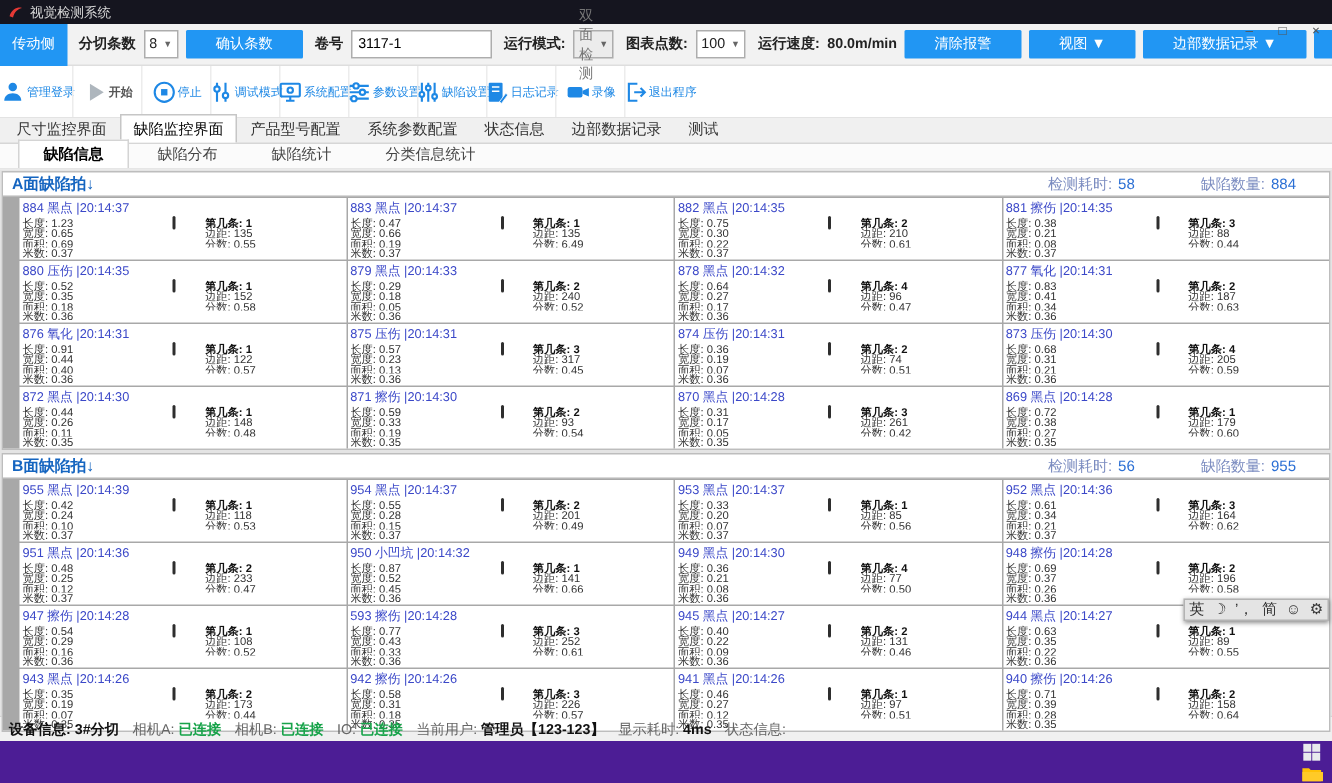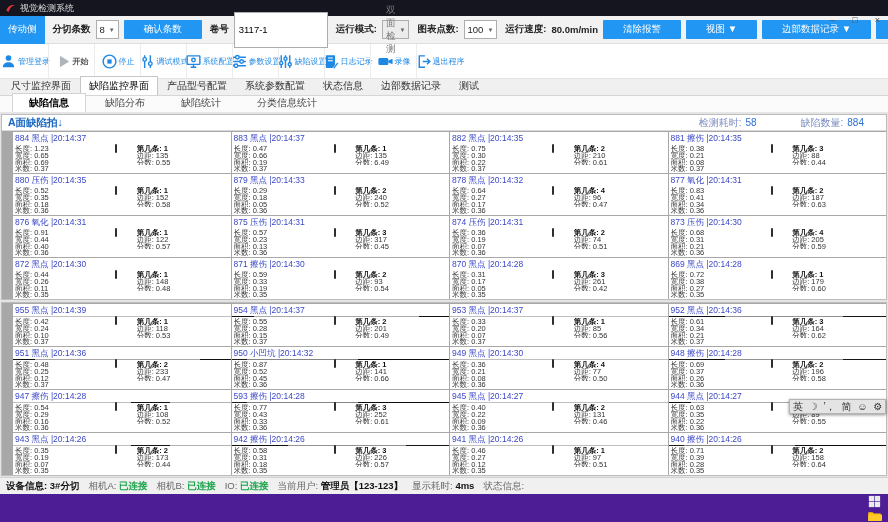--- a/index.html
+++ b/index.html
@@ -13,21 +13,21 @@
   .win-controls span { cursor:default; }
 
   
   .toolbar1 { height:28px; background:#f2f2f2; border-bottom:1px solid #dedede; display:flex; align-items:center; gap:5px; padding:0 0 0 0; position:relative; font-size:9.5px; }
   .btn-blue { background:#2196f3; color:#fff; border:none; border-radius:1px; font-size:9.5px; padding:3px 20px; font-family:inherit; cursor:pointer; white-space:nowrap; }
   .side-btn { height:28px; padding:0 8px; border-radius:0; }
   .lbl-b { font-weight:bold; color:#222; white-space:nowrap; margin-left:3px; }
   .combo { background:#fff; border:1px solid #adadad; height:19px; display:flex; align-items:center; justify-content:space-between; padding:0 3px; gap:4px; }
   .combo.dis { background:#ececec; color:#777;align-items:center; }
   .combo .caret { color:#666; font-size:6px; }
-  .txt-input { height:36px; border:1px solid #adadad; font-size:9.5px; padding:0 4px; width:94px; font-family:inherit; }
+  .txt-input { height:19px; border:1px solid #adadad; font-size:9.5px; padding:0 4px; width:94px; font-family:inherit; }
   .speed-val { font-weight:bold; white-space:nowrap; }
   .op-btn { margin-left:auto; margin-right:4px; }
 
   
   .toolbar2 { height:35px; background:#fff; border-bottom:1px solid #e3e3e3; display:flex; align-items:stretch; padding-left:2px; }
   .action { width:46px; display:flex; flex-direction:row; align-items:center; justify-content:center; gap:1px; cursor:pointer; }
   .action + .action { border-left:1px solid #ececec; }
   .aicon { width:17px; height:17px; display:block; }
   .aicon svg { width:17px; height:17px; display:block; }
   .albl { font-size:8px; color:#1e88e5; white-space:nowrap; }
@@ -488,20 +488,25 @@
             <span class="iline area">面积: 0.27</span>
             <span class="iline meters">米数: 0.35</span>
             <span class="iline strip">第几条: 1</span>
             <span class="iline margin">边距: 179</span>
             <span class="iline score">分数: 0.60</span>
           </div>
         </div>
       </div>
   </div>
   <div class="panel">
+    <div class="panel-h">
+      <span class="panel-title">B面缺陷拍↓</span>
+      <span class="ph-mid"><span>检测耗时:</span><span class="ph-val">56</span></span>
+      <span class="ph-right"><span>缺陷数量:</span><span class="ph-val">955</span></span>
+    </div>
     <div class="grid">
         <div class="cell v0">
           <div class="cell-h">955 黑点 |20:14:39</div>
           <div class="cell-img">
             <i class="mark"></i>
           </div>
           <div class="cell-info">
             <span class="iline len">长度: 0.42</span>
             <span class="iline wid">宽度: 0.24</span>
             <span class="iline area">面积: 0.10</span>

